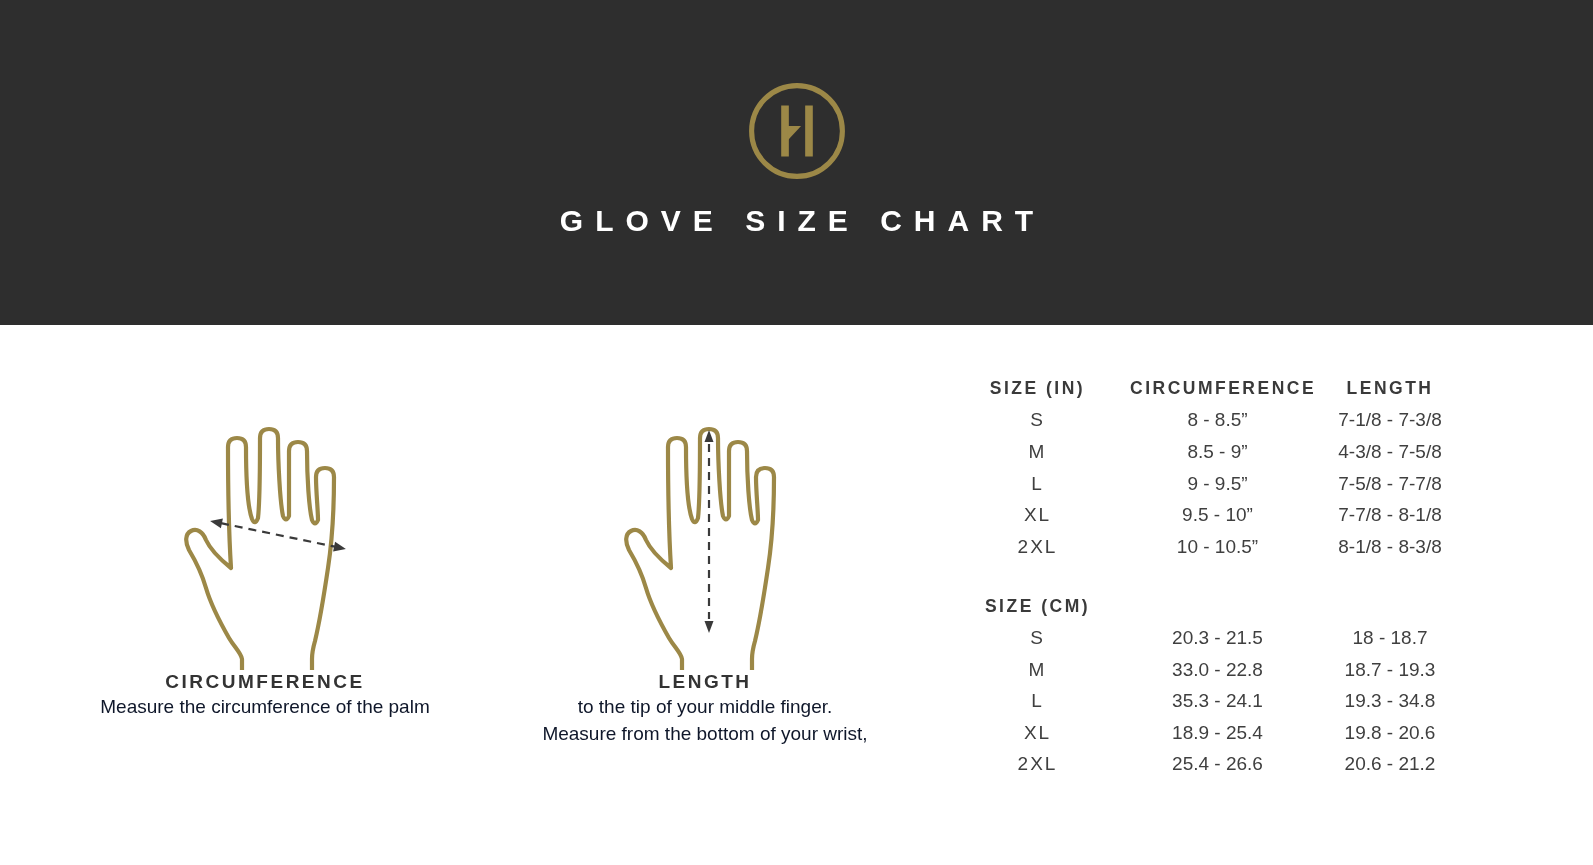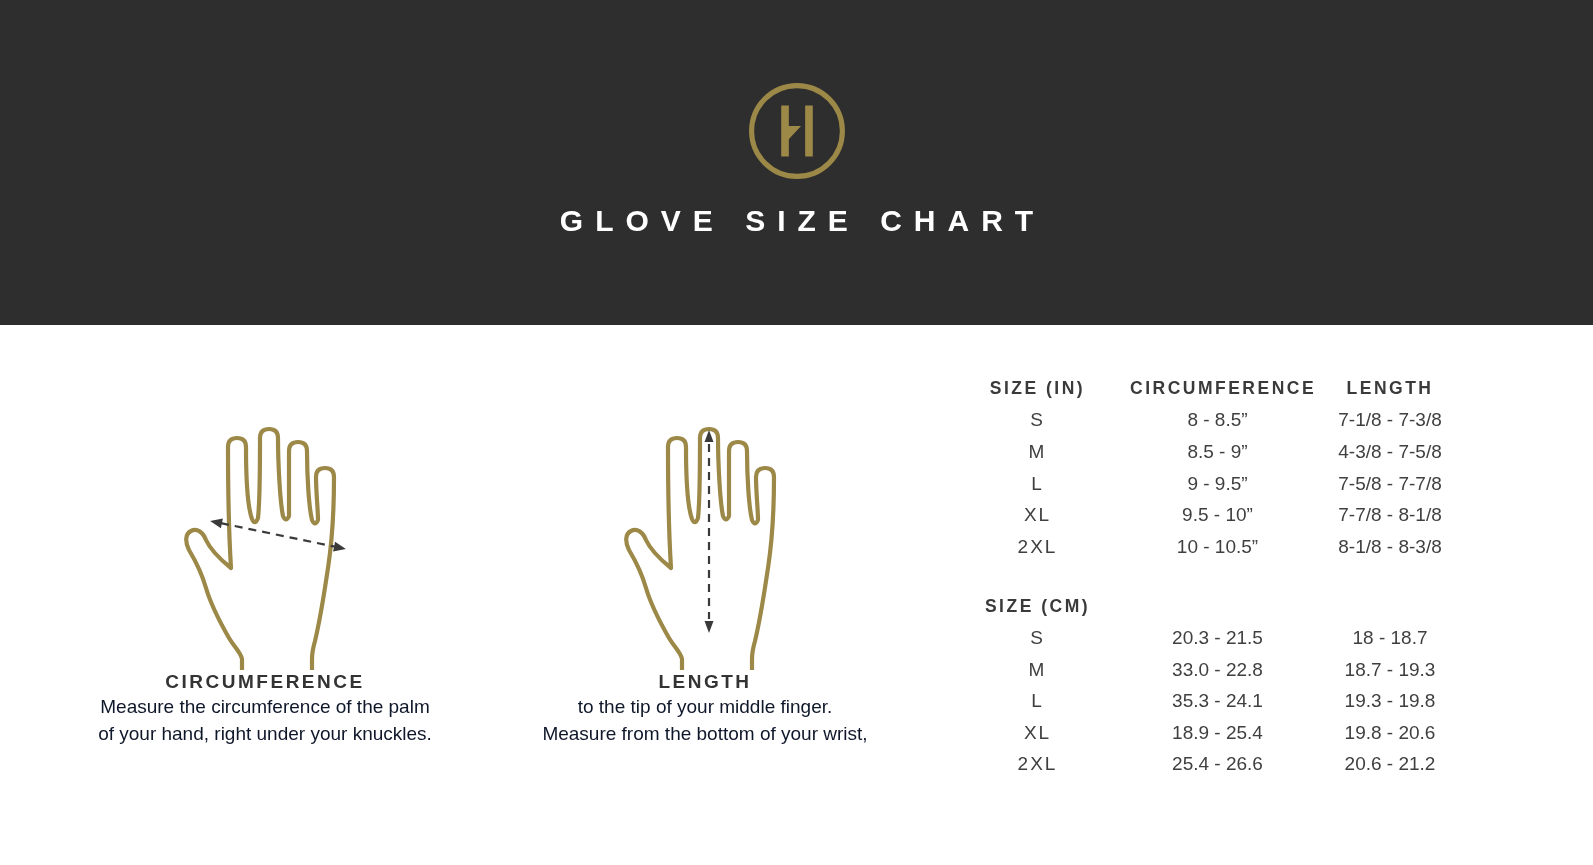--- a/index.html
+++ b/index.html
@@ -69,21 +69,20 @@
         C 143,90 141,72 141,57 Q 141,48 150,48 Q 159,48 159,57
         C 159,95 157,122 153,148 C 149,175 145,200 140,221
         C 138,228 137,232 137,239 L 137,250"></path>
       <line class="measure-line" x1="46" y1="103.2" x2="160" y2="126.7"></line>
       <polygon class="measure-head" points="35.1,101 45.9,108.3 47.9,98.5"></polygon>
       <polygon class="measure-head" points="170.9,129 158.1,131.5 160.1,121.7"></polygon>
     </svg>
     <div class="caption">
       <div class="cap-title">CIRCUMFERENCE</div>
       <div class="cap-line">Measure the circumference of the palm</div>
-      <div class="cap-line">of your hand, right under your knuckles.</div>
     </div>
   </div>
 
   <div class="figure">
     <svg class="hand-svg" viewBox="0 0 180 250" aria-hidden="true">
       <path class="hand-outline" d="M 67,250 L 67,239
         C 66,233 60,228 54,218 C 46,204 36,185 31,168
         C 27,154 20,140 14,130 C 10,122 10,114 16,111
         C 22,108 28,112 31,120 C 36,131 46,140 56,148
         C 55,132 53,80 53,27 Q 53,18 62,18 Q 71,18 71,27
@@ -148,21 +147,21 @@
         <div class="t-cell">18 - 18.7</div>
       </div>
       <div class="t-row">
         <div class="t-cell t-size">M</div>
         <div class="t-cell">33.0 - 22.8</div>
         <div class="t-cell">18.7 - 19.3</div>
       </div>
       <div class="t-row">
         <div class="t-cell t-size">L</div>
         <div class="t-cell">35.3 - 24.1</div>
-        <div class="t-cell">19.3 - 19.8</div>
+        <div class="t-cell">19.3 - 34.8</div>
       </div>
       <div class="t-row">
         <div class="t-cell t-size">XL</div>
         <div class="t-cell">18.9 - 25.4</div>
         <div class="t-cell">19.8 - 20.6</div>
       </div>
       <div class="t-row">
         <div class="t-cell t-size">2XL</div>
         <div class="t-cell">25.4 - 26.6</div>
         <div class="t-cell">20.6 - 21.2</div>

